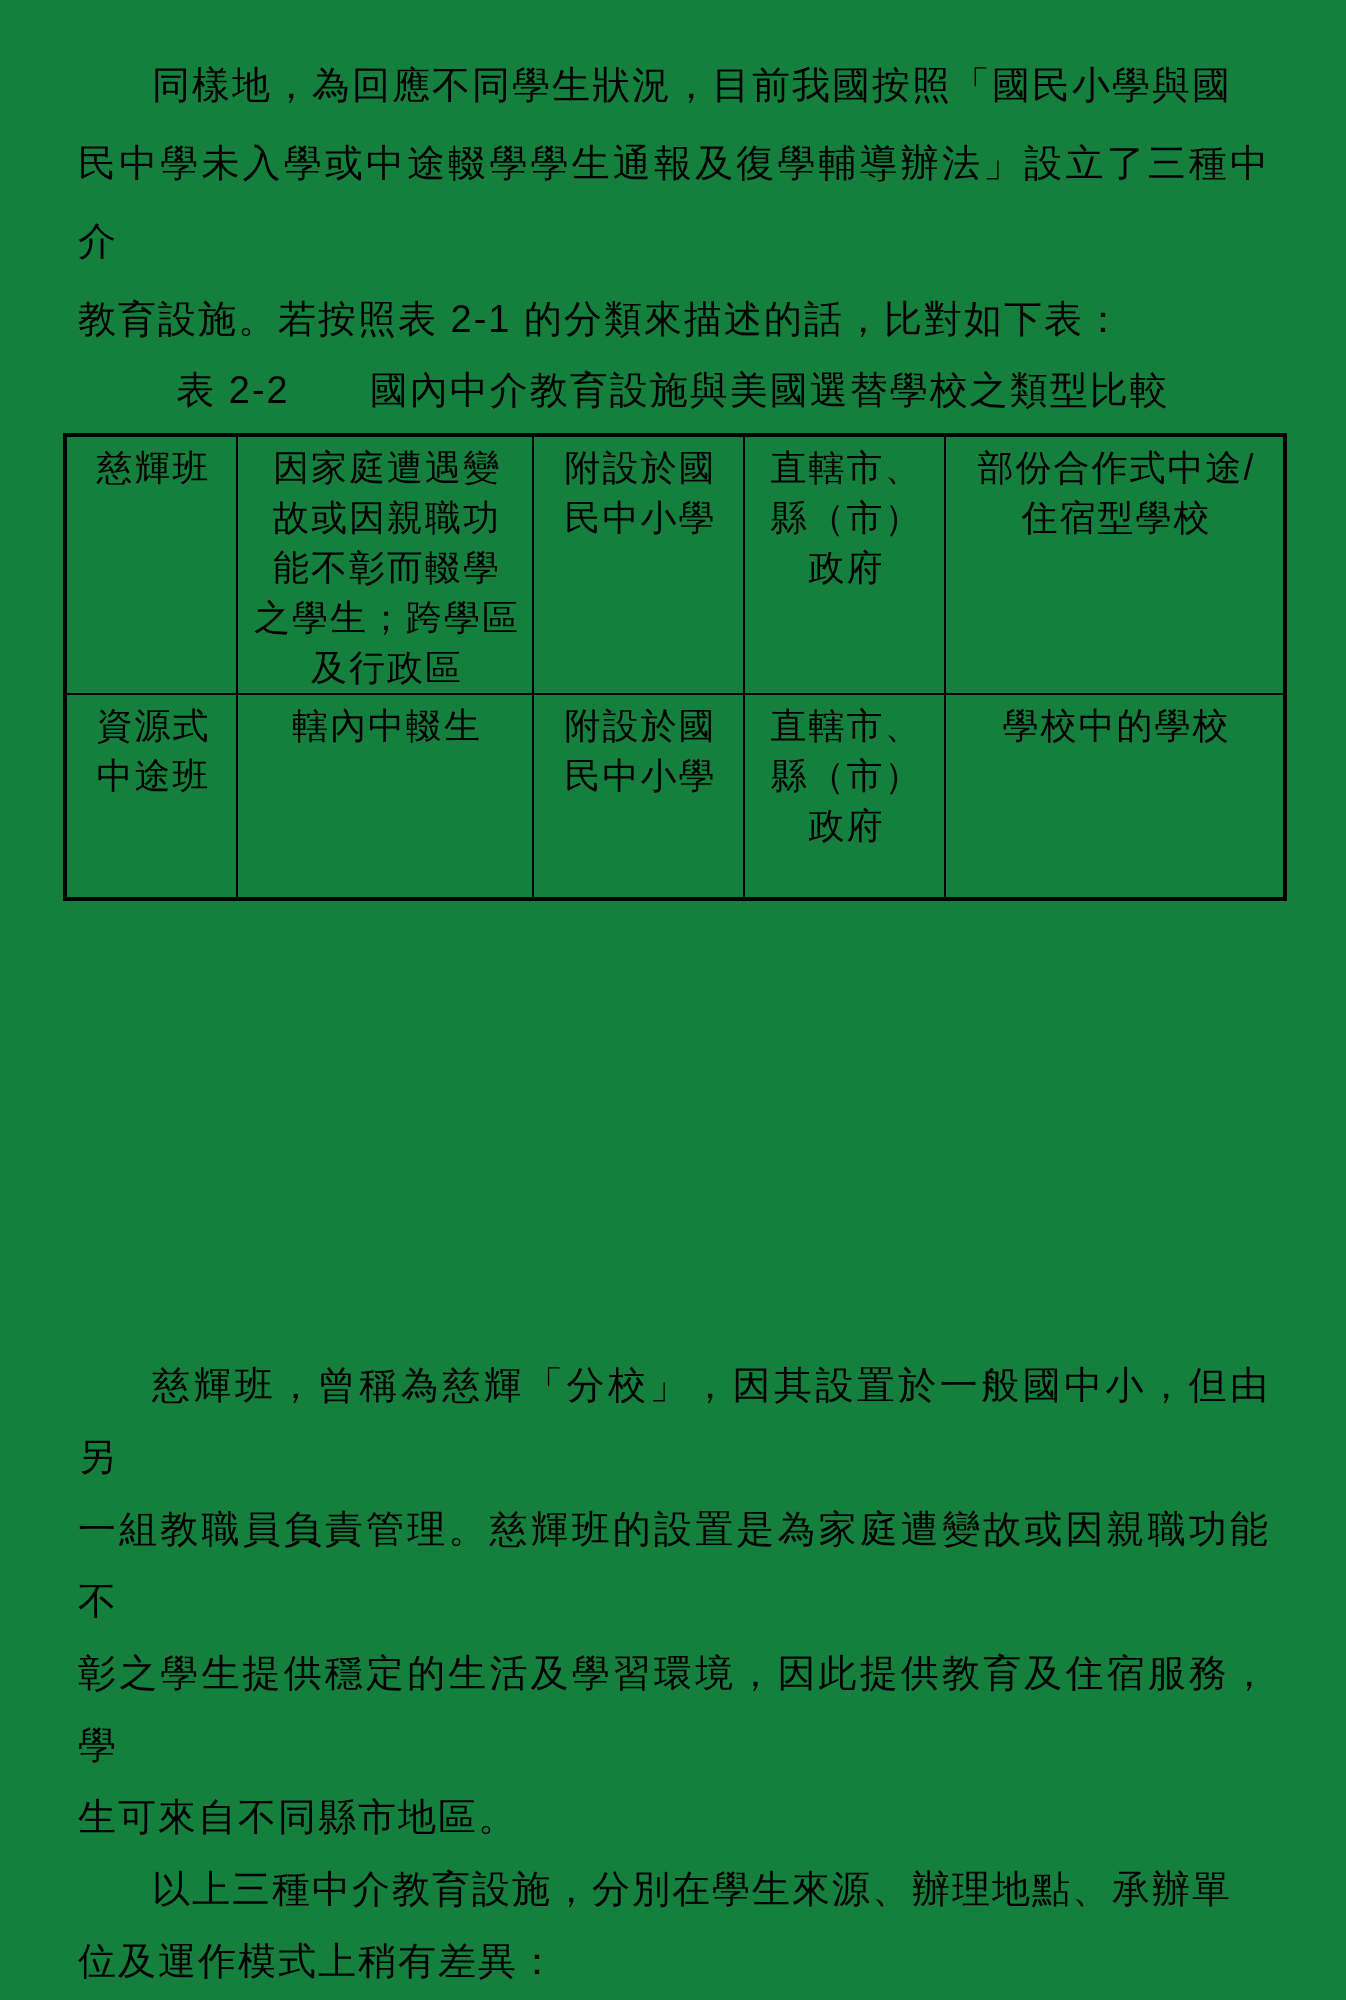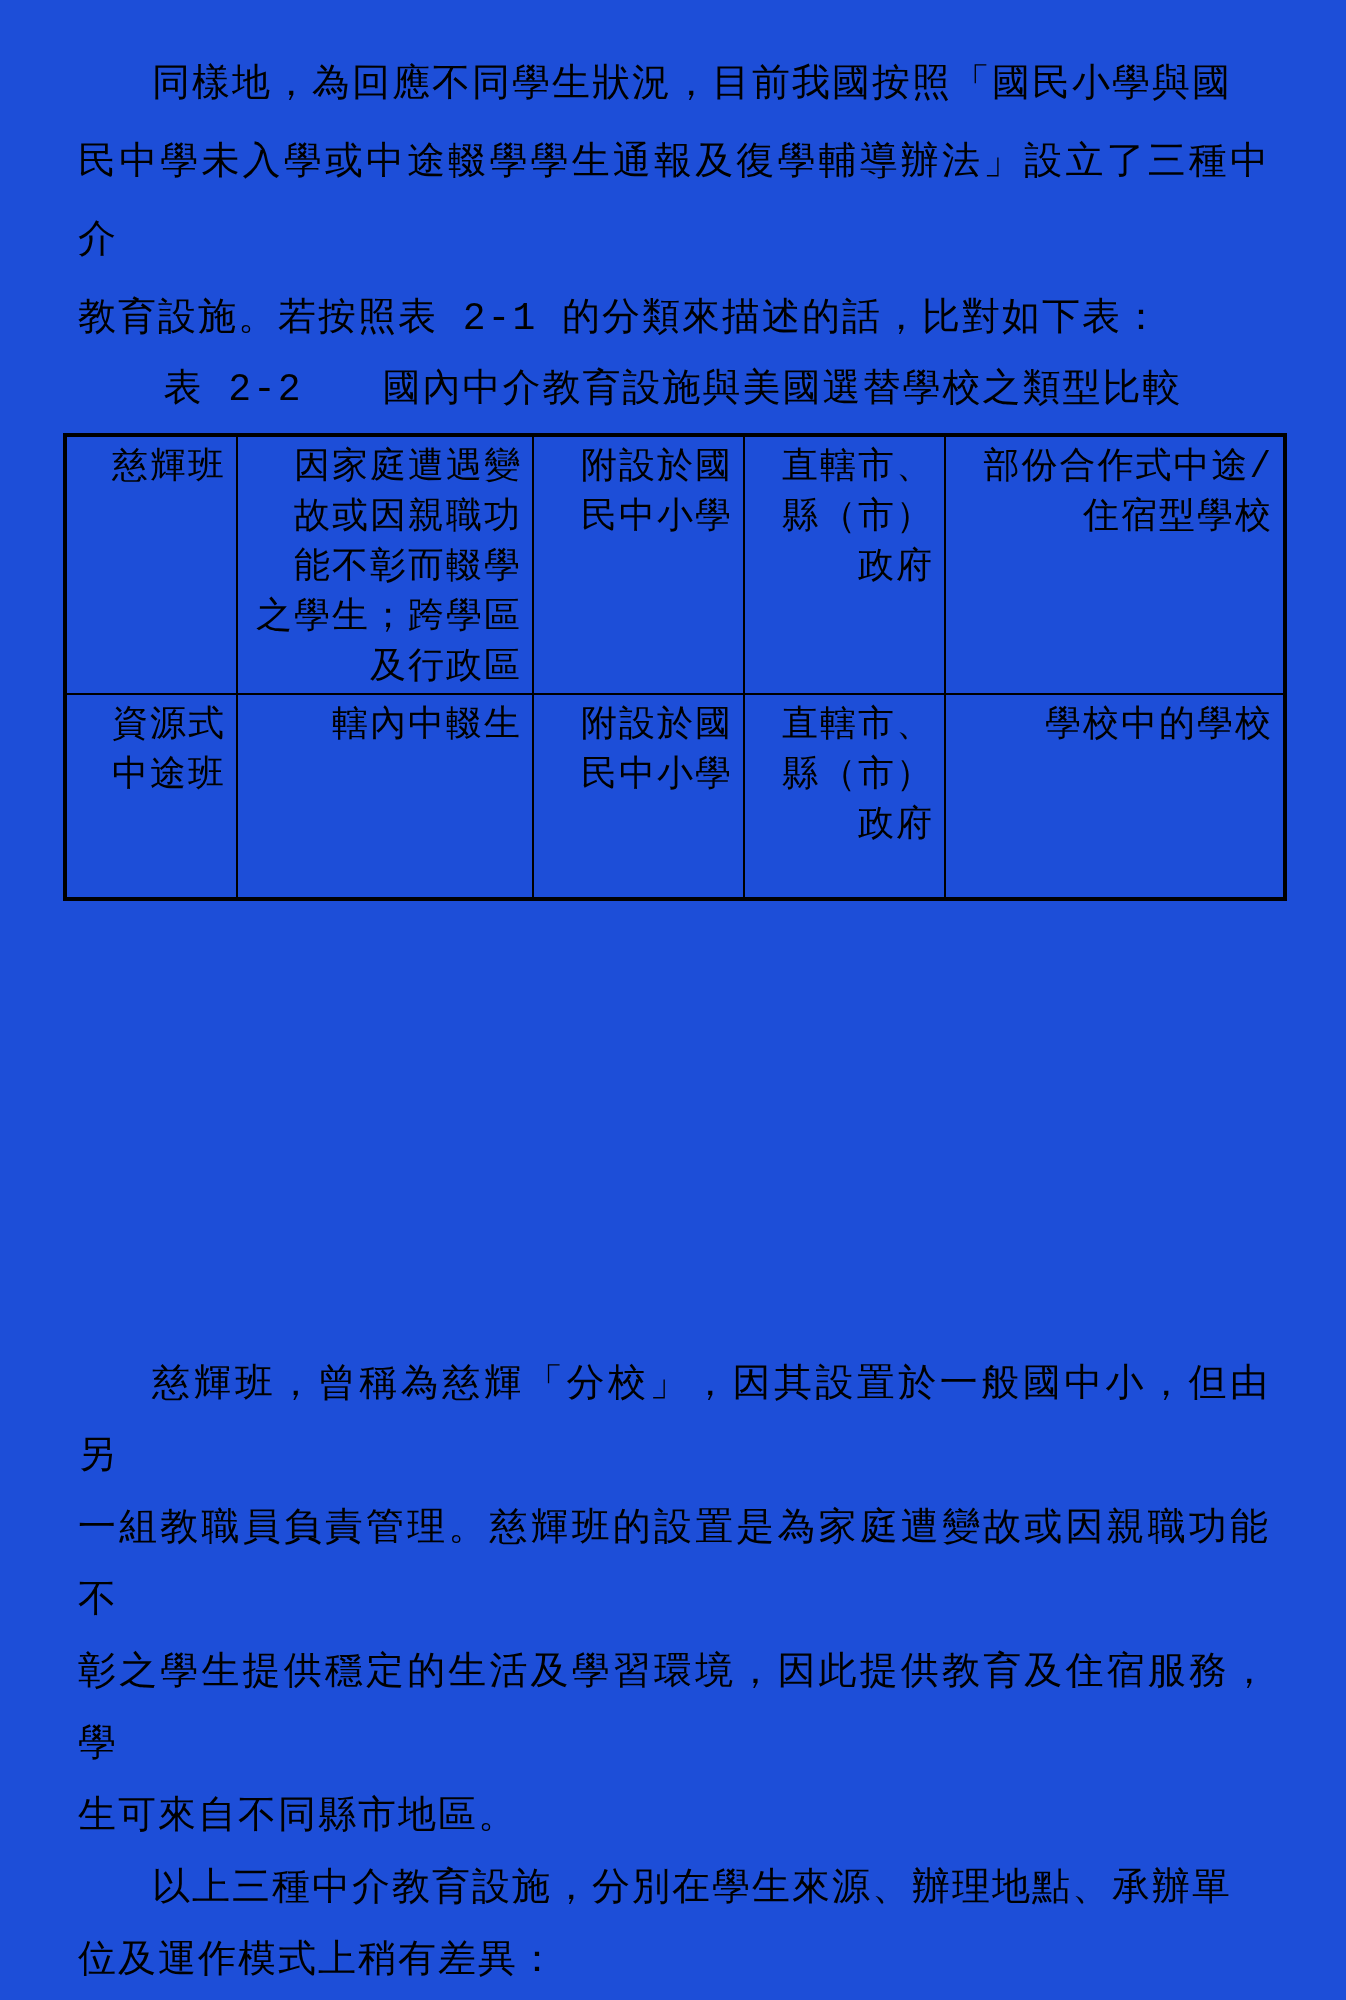--- a/index.html
+++ b/index.html
@@ -1,22 +1,22 @@
 <!DOCTYPE html>
 <html><head>
 <meta charset="utf-8">
 <style>
   html, body { margin: 0; padding: 0; background: #ffffff; }
   .page {
     position: relative;
     width: 1346px;
     height: 2000px;
-    background: #1d4ed8;
+    background: #15803d;
     color: #000000;
-    font-family: Liberation Mono, monospace;
+    font-family: Liberation Sans, sans-serif;
     overflow: hidden;
   }
   .para {
     position: absolute;
     left: 78px;
     width: 1192px;
     font-size: 38px;
     letter-spacing: 2px;
     white-space: pre-line;
     text-align: justify;
@@ -47,21 +47,21 @@
   }
   table.cmp { border-width: 4px; }
   table.cmp th, table.cmp td {
     font-size: 36px;
     line-height: 50px;
     letter-spacing: 2px;
     vertical-align: top;
     white-space: pre-line;
     padding: 6px 10px 0 14px;
     font-weight: normal;
-    text-align: right;
+    text-align: center;
   }
   table.cmp th {
     font-weight: bold;
     text-align: center;
     padding-top: 12px;
   }
   tr.r-header { height: 105px; }
   tr.r1 { height: 252px; }
   tr.r2 { height: 205px; }
   tr.r3 { height: 240px; }

